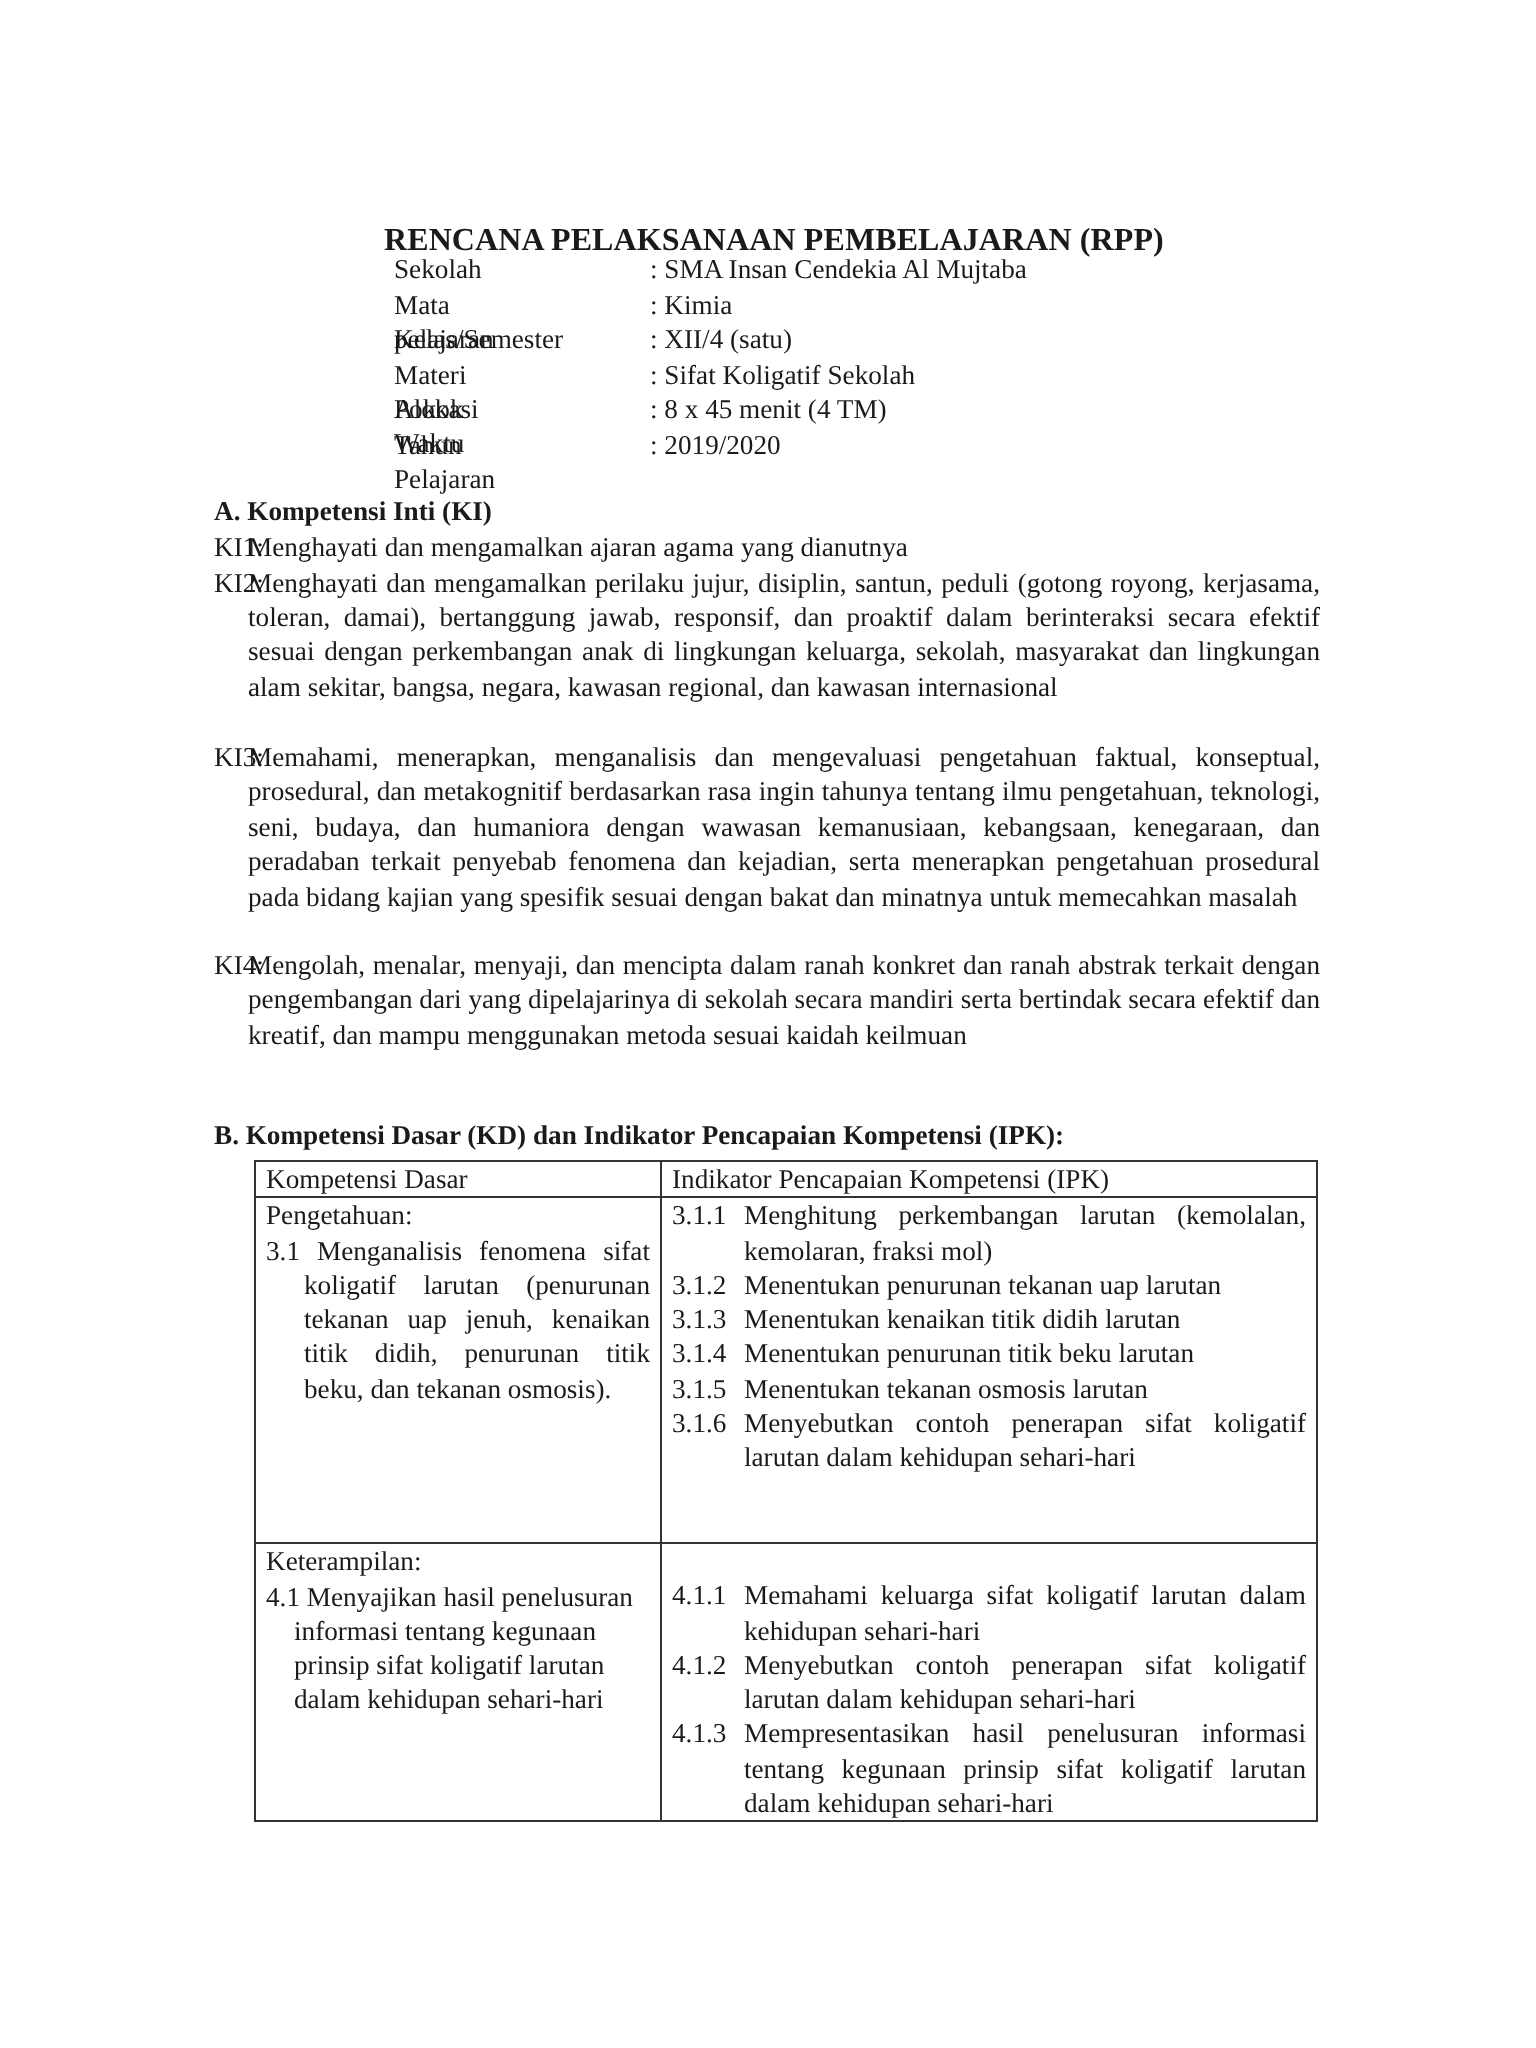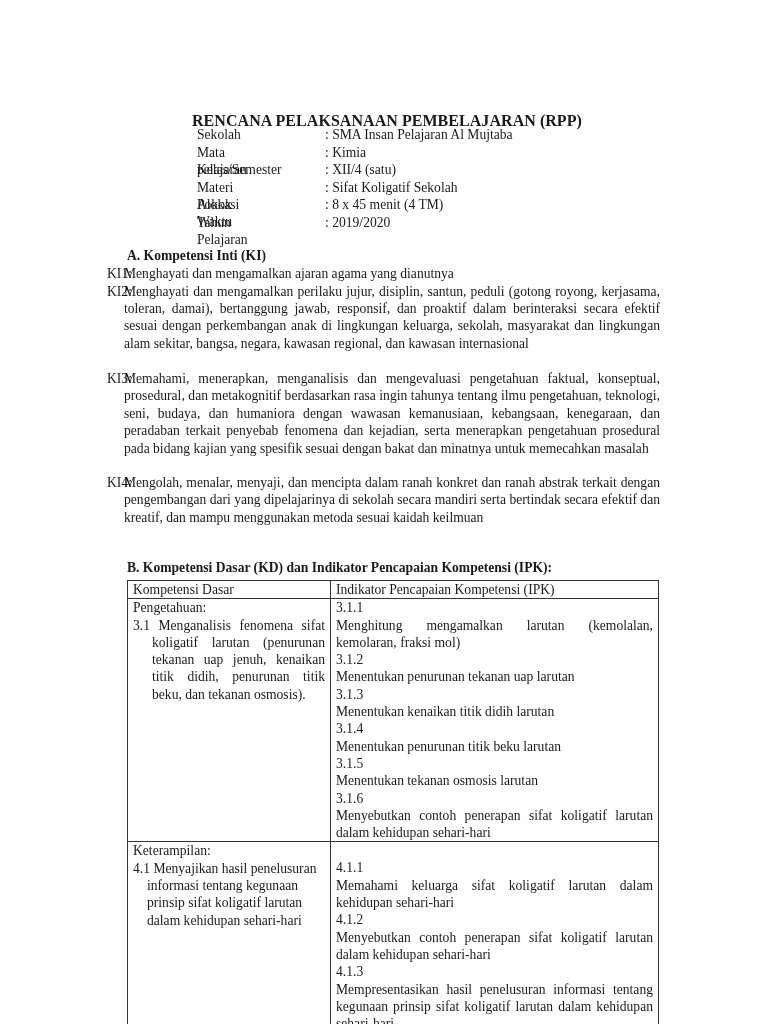--- a/index.html
+++ b/index.html
@@ -3,41 +3,41 @@
 <meta charset="utf-8">
 <style>
   html, body { margin: 0; padding: 0; background: #ffffff; }
   body { width: 768px; height: 1024px; position: relative; overflow: hidden;
          font-family: "Liberation Serif", "DejaVu Serif", serif; color: #1a1a1a; font-size: 13.6px; }
   .abs { position: absolute; white-space: nowrap; }
   .title { left: 192px; top: 92px; font-weight: bold; font-size: 16px; letter-spacing: 0.05px; margin-top: 20px; }
   .meta-row { position: absolute; left: 197px; height: 17px; line-height: 17px; }
   .meta-key { position: absolute; left: 0; }
   .meta-val { position: absolute; left: 128px; white-space: nowrap; }
-  .h { font-weight: bold; margin-left: 20px; }
+  .h { font-weight: bold; }
   .ki { position: absolute; left: 107px; width: 553px; line-height: 17.4px; }
   .ki-label { position: absolute; left: 0; top: 0; }
   .ki-text { margin-left: 17px; text-align: justify; text-align-last: left; }
   table.kd { position: absolute; left: 127px; top: 580px; width: 532px; border-collapse: collapse; }
   table.kd td { border: 1.4px solid #333; vertical-align: top; padding: 0 5px; line-height: 17.3px; }
   table.kd td.c1 { width: 192px; }
   .hanging { padding-left: 19px; text-indent: -19px; text-align: justify; text-align-last: left; }
-  .ipk { display: flex; flex-direction: column; }
+  .ipk { display: flex; }
   .ipk-num { width: 36px; flex: none; }
   .ipk-txt { flex: 1; text-align: justify; text-align-last: left; }
 </style>
 </head>
 <body>
 
 <div class="abs title">RENCANA PELAKSANAAN PEMBELAJARAN (RPP)</div>
 
 <div>
   <div class="meta-row" style="top:126px;">
     <span class="meta-key">Sekolah</span>
-    <span class="meta-val">: SMA Insan Pelajaran Al Mujtaba</span>
+    <span class="meta-val">: SMA Insan Cendekia Al Mujtaba</span>
   </div>
   <div class="meta-row" style="top:143.5px;">
     <span class="meta-key">Mata pelajaran</span>
     <span class="meta-val">: Kimia</span>
   </div>
   <div class="meta-row" style="top:161px;">
     <span class="meta-key">Kelas/Semester</span>
     <span class="meta-val">: XII/4 (satu)</span>
   </div>
   <div class="meta-row" style="top:178.5px;">
@@ -82,21 +82,21 @@
     <td>Indikator Pencapaian Kompetensi (IPK)</td>
   </tr>
   <tr style="height:173px;">
     <td class="c1">
       <div>Pengetahuan:</div>
       <div class="hanging">3.1  Menganalisis fenomena sifat koligatif larutan (penurunan tekanan uap jenuh, kenaikan titik didih, penurunan titik beku, dan tekanan osmosis).</div>
     </td>
     <td>
       <div class="ipk">
             <span class="ipk-num">3.1.1</span>
-            <span class="ipk-txt">Menghitung mengamalkan larutan (kemolalan, kemolaran, fraksi mol)</span>
+            <span class="ipk-txt">Menghitung perkembangan larutan (kemolalan, kemolaran, fraksi mol)</span>
           </div>
       <div class="ipk">
             <span class="ipk-num">3.1.2</span>
             <span class="ipk-txt">Menentukan penurunan tekanan uap larutan</span>
           </div>
       <div class="ipk">
             <span class="ipk-num">3.1.3</span>
             <span class="ipk-txt">Menentukan kenaikan titik didih larutan</span>
           </div>
       <div class="ipk">

